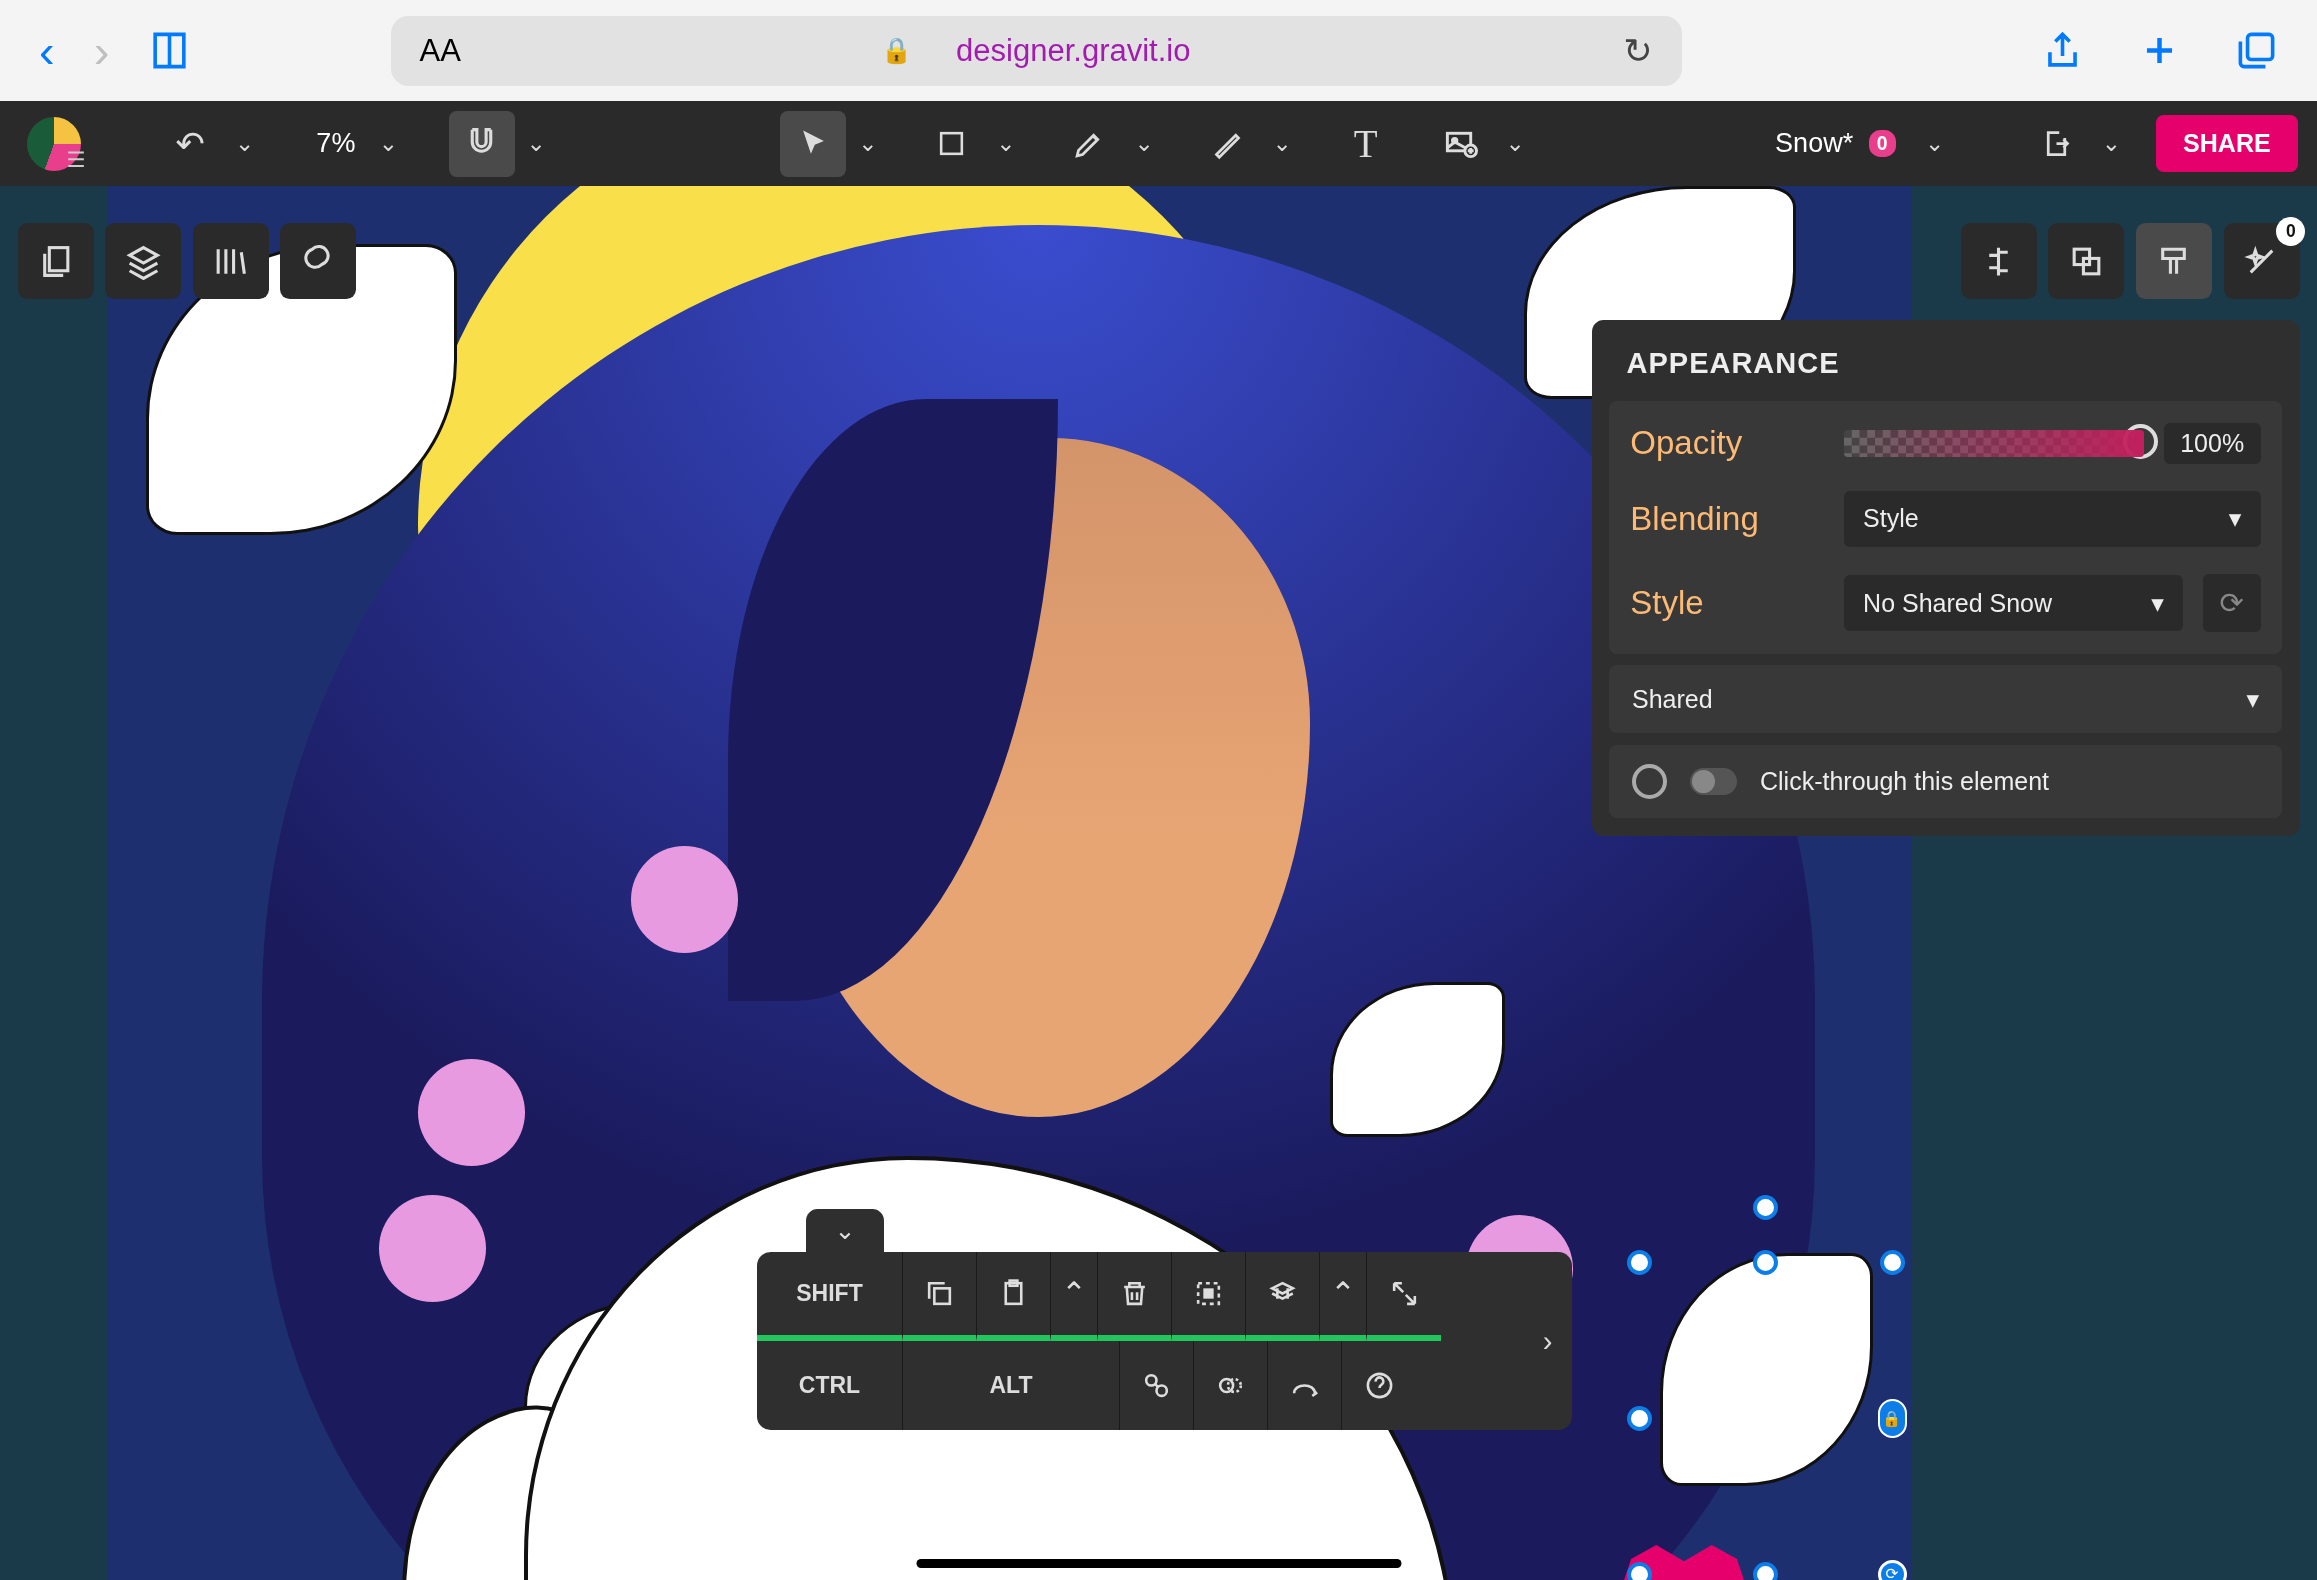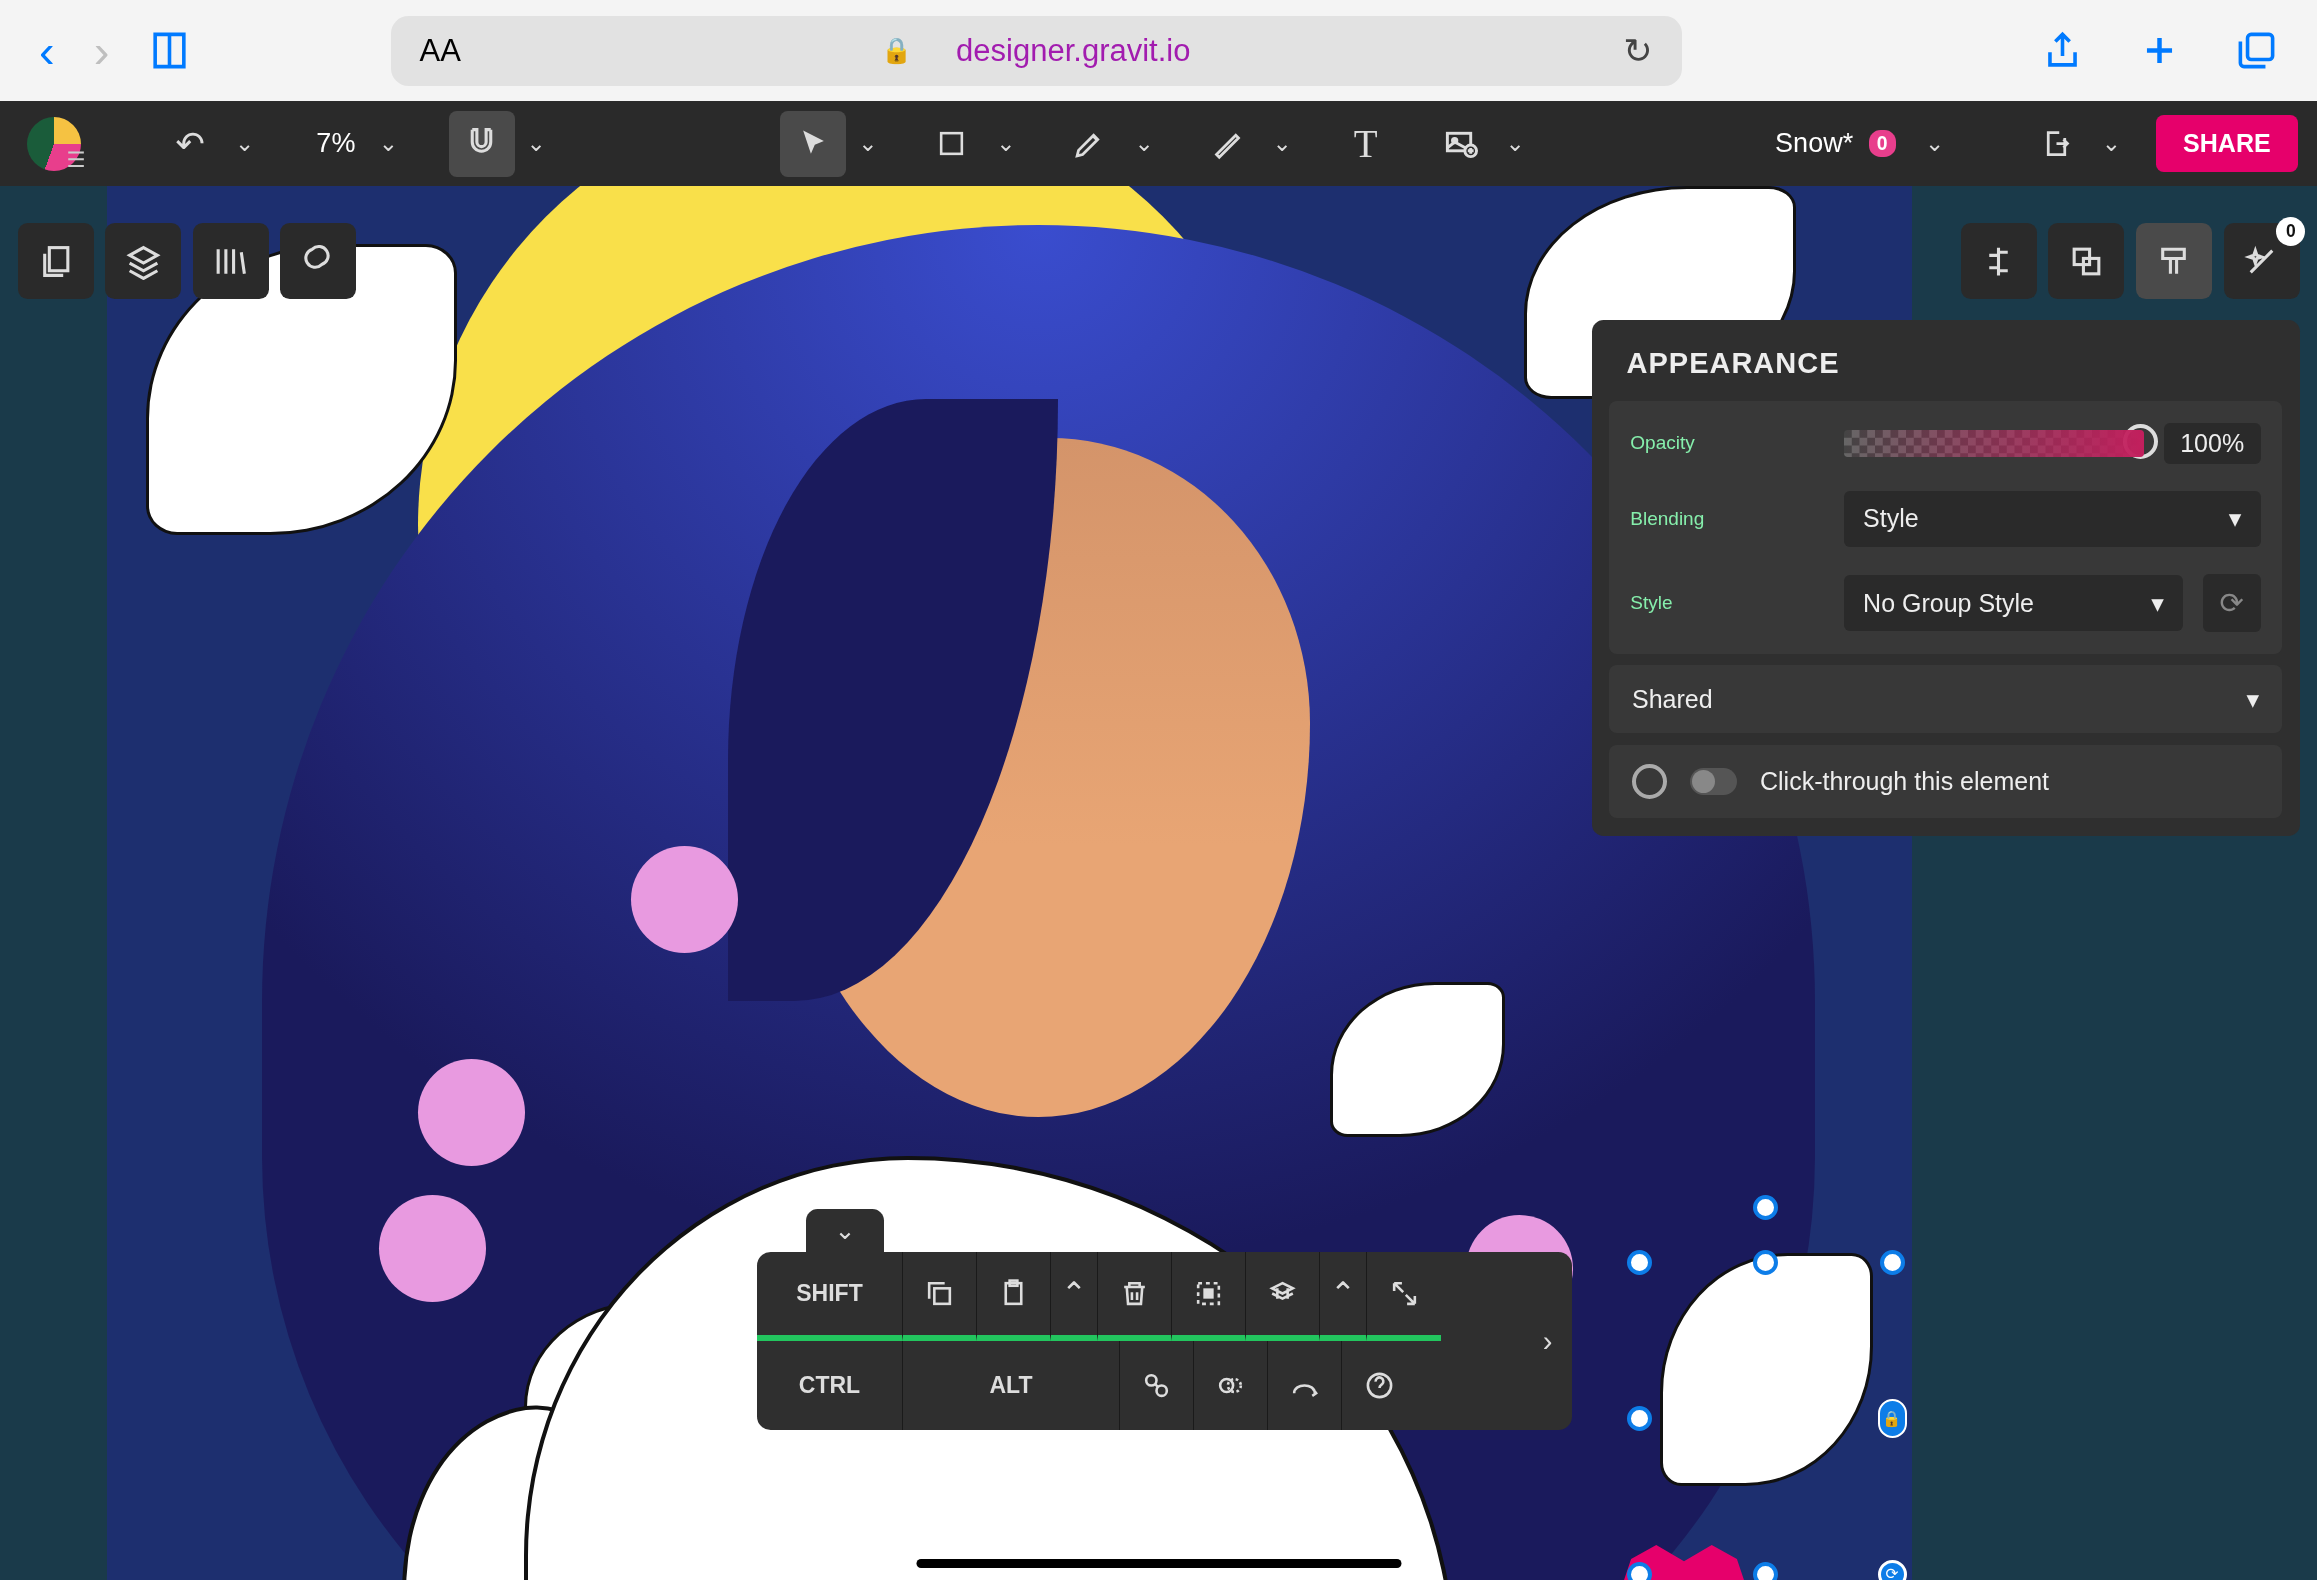--- a/index.html
+++ b/index.html
@@ -56,21 +56,21 @@
 .selection { position: absolute; top: 1077px; left: 1640px; width: 252px; height: 311px; }
 .sel-handle { position: absolute; width: 25px; height: 25px; background: #fff; border: 4.9px solid #0d7de8; border-radius: 50%; }
 .sel-rot { position: absolute; width: 29px; height: 29px; background: #0d7de8; border: 3.9px solid #fff; border-radius: 50%; color: #fff; font-size: 15.5px; display: flex; align-items: center; justify-content: center; }
 .sel-lock { position: absolute; width: 29px; height: 39px; background: #0d7de8; border: 2.9px solid #fff; border-radius: 15.5px; color: #fff; font-size: 15.5px; display: flex; align-items: center; justify-content: center; }
 
 
 .appearance-panel { position: absolute; top: 320px; right: 17.5px; width: 708px; background: #2f2f2f; border-radius: 11.6px; color: #eee; padding-bottom: 9.7px; }
 .panel-title { padding: 27px 35px 21.3px; font-size: 29px; font-weight: 600; letter-spacing: 1px; }
 .panel-body { background: #383838; margin: 0 17.5px; border-radius: 7.8px; padding: 7.8px 0; }
 .panel-row { display: flex; align-items: center; padding: 13.6px 21.3px; gap: 19.4px; }
-.panel-label { width: 194px; font-size: 19px; color: #86efac; }
+.panel-label { width: 194px; font-size: 33px; color: #fdba74; }
 .opacity-track { flex: 1; height: 27px; background: linear-gradient(90deg, #888 0%, #c21f5d 40%, #a01040 100%); border-radius: 3.9px; position: relative; background-image: repeating-conic-gradient(#666 0 25%, #444 0 50%); background-size: 15.5px 15.5px; }
 .opacity-track::after { content:''; position:absolute; inset:0; background: linear-gradient(90deg, transparent 0%, #c21f5d 100%); border-radius:3.9px;}
 .opacity-thumb { position: absolute; right: -13.6px; top: -5.8px; width: 35px; height: 35px; border: 4.9px solid #ddd; border-radius: 50%; background: transparent; }
 .opacity-value { width: 97px; text-align: center; background: #2a2a2a; padding: 6px; border-radius: 5.8px; font-size: 25px; }
 .select-box { flex: 1; background: #2a2a2a; padding: 13.6px 19.4px; border-radius: 5.8px; font-size: 25px; display: flex; justify-content: space-between; align-items: center; }
 .refresh-box { width: 58px; height: 58px; background: #2a2a2a; border-radius: 5.8px; display: flex; align-items: center; justify-content: center; font-size: 29px; color: #888; }
 .group-row { margin: 0 17.5px; margin-top: 11.6px; background: #383838; border-radius: 7.8px; padding: 19.4px 23px; display: flex; justify-content: space-between; font-size: 25px; }
 .clickthrough-row { margin: 11.6px 17.5px 7.8px; background: #383838; border-radius: 7.8px; padding: 19.4px 23px; display: flex; align-items: center; gap: 23px; font-size: 25px; }
 .ring-icon { width: 35px; height: 35px; border: 4.9px solid #aaa; border-radius: 50%; }
 .toggle-off { width: 47px; height: 27px; background: #555; border-radius: 13.6px; position: relative; }
@@ -304,21 +304,21 @@
     <div class="panel-row">
       <div class="panel-label">Blending</div>
       <div class="select-box">
         <span>Style</span>
         <span>▾</span>
       </div>
     </div>
     <div class="panel-row">
       <div class="panel-label">Style</div>
       <div class="select-box">
-        <span>No Group Style</span>
+        <span>No Shared Snow</span>
         <span>▾</span>
       </div>
       <div class="refresh-box">⟳</div>
     </div>
   </div>
   <div class="group-row">
     <span>Shared</span>
     <span>▾</span>
   </div>
   <div class="clickthrough-row">

